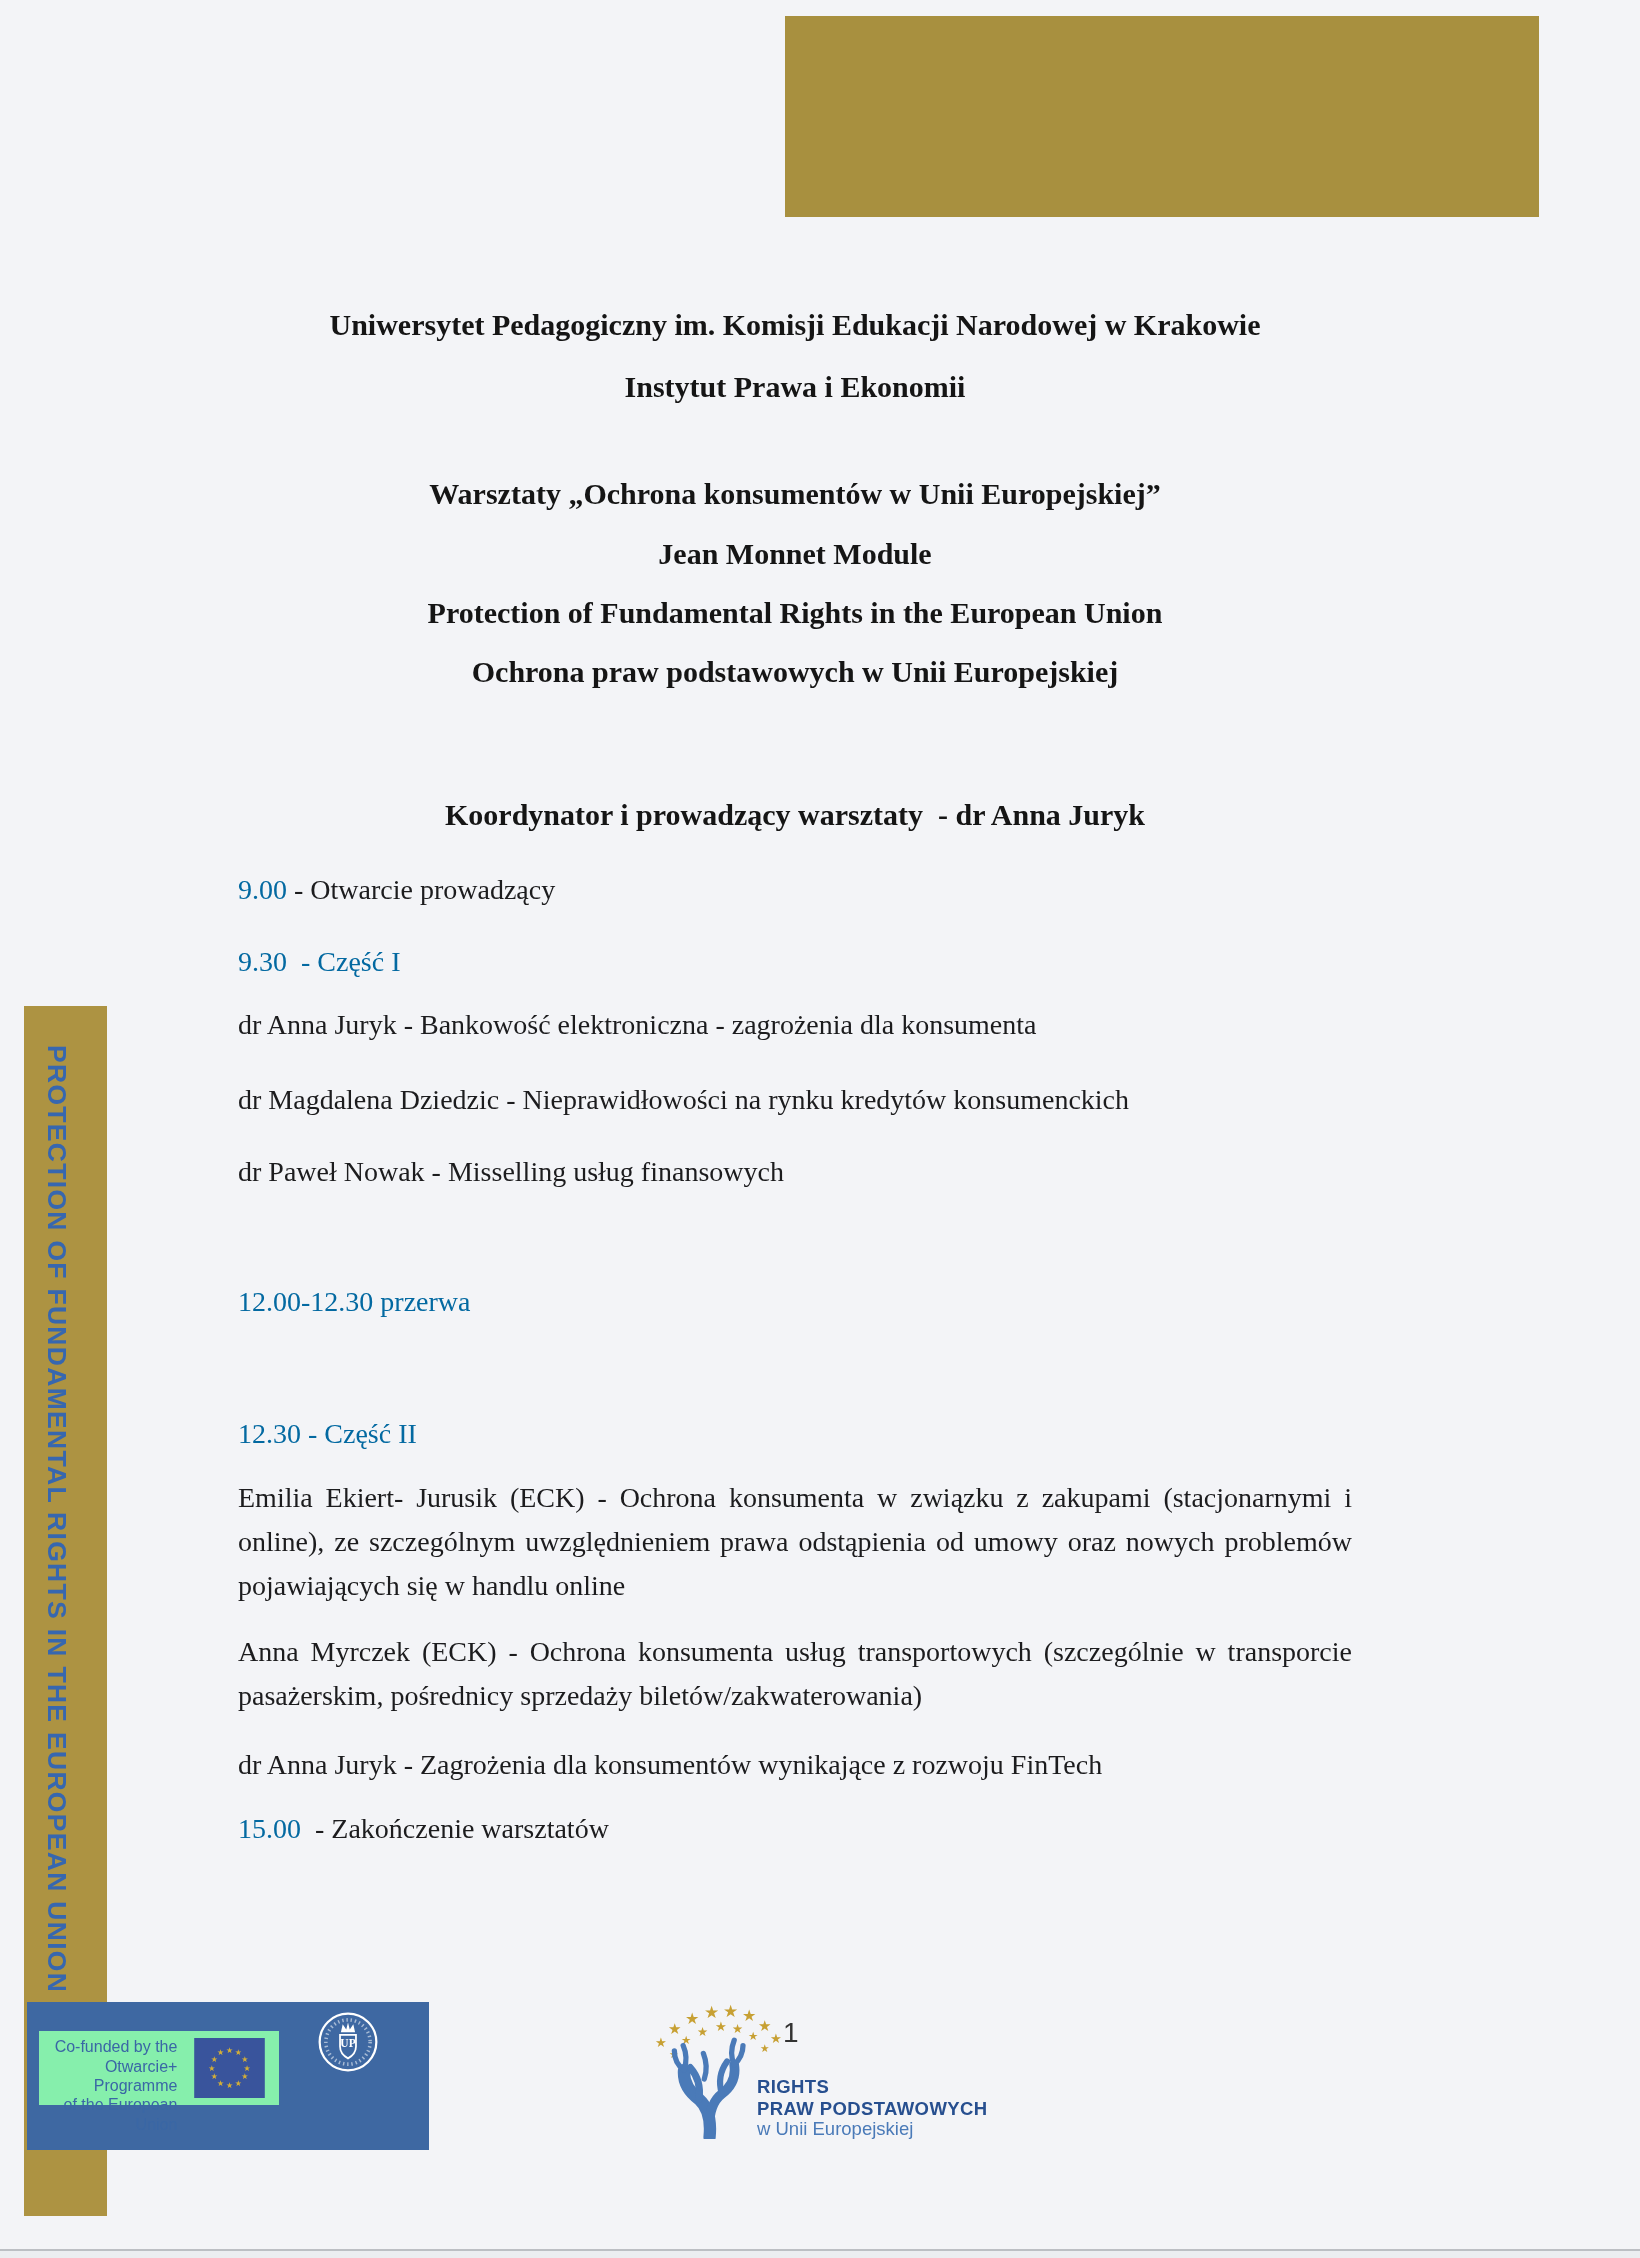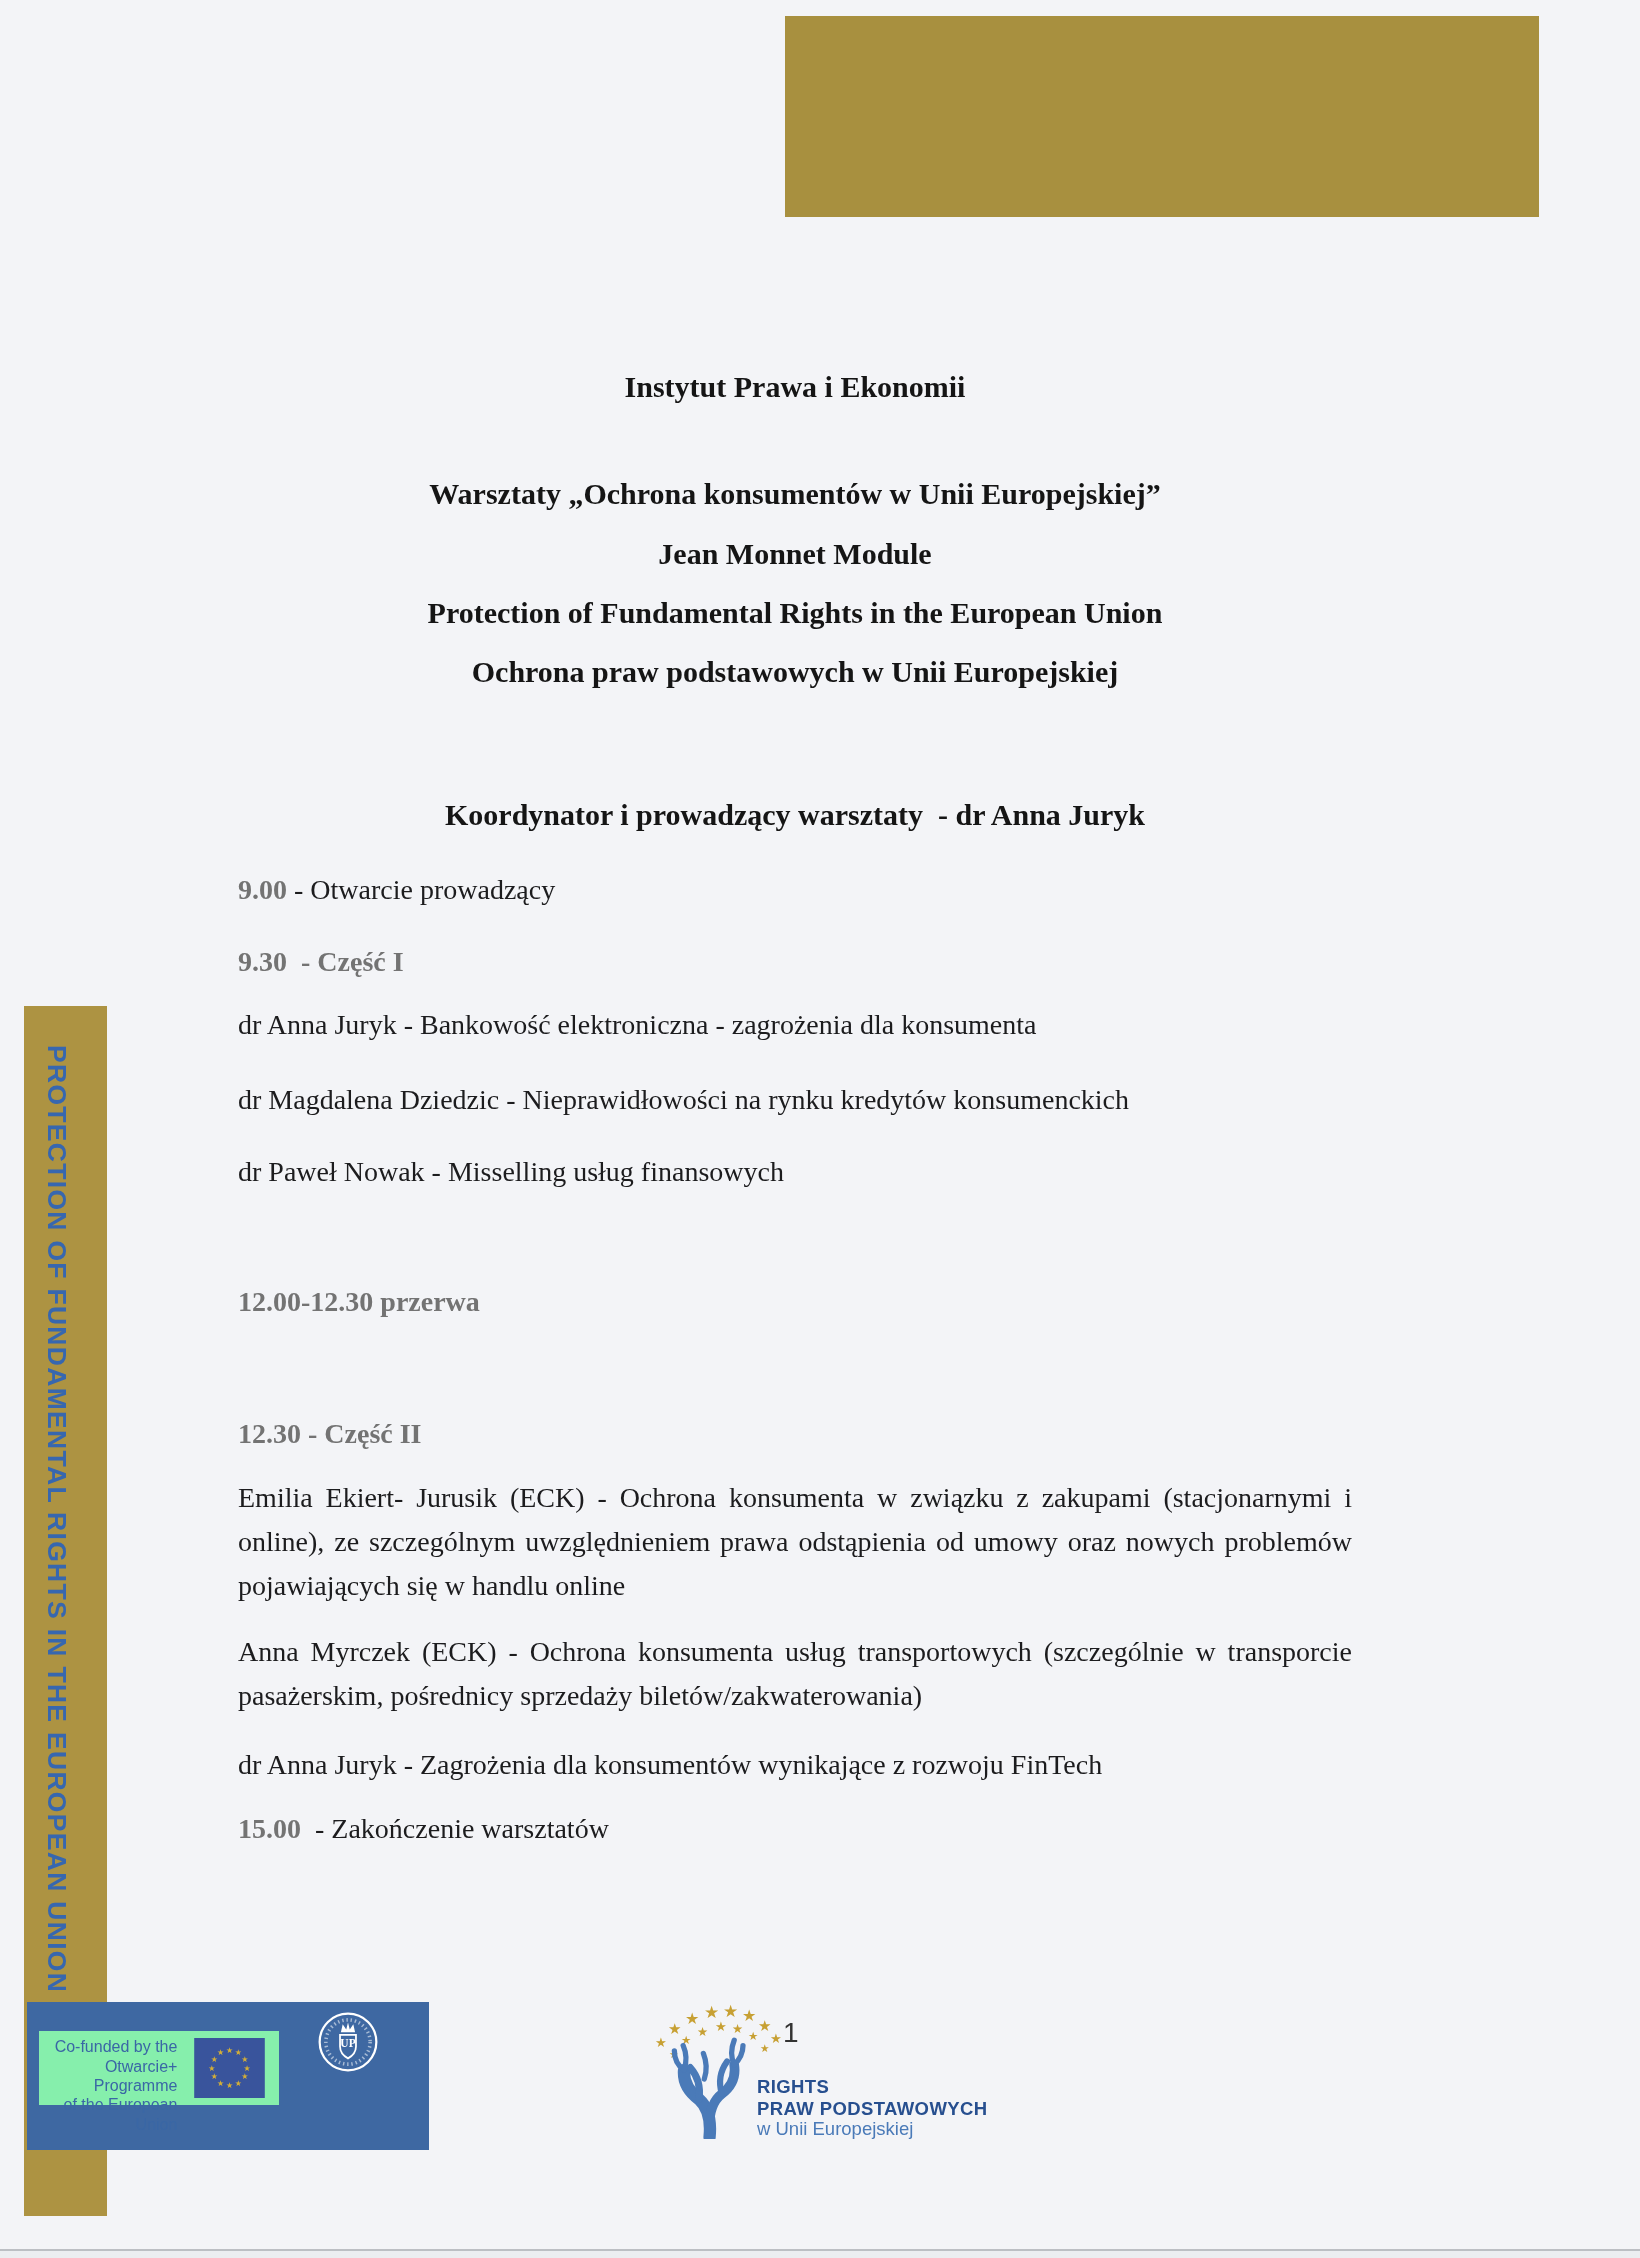--- a/index.html
+++ b/index.html
@@ -20,21 +20,21 @@
   .centerline{
     position:absolute;left:238px;width:1114px;
     text-align:center;font-weight:bold;font-size:30px;line-height:35px;
     white-space:pre-wrap;color:#151515;
   }
   
   .line{
     position:absolute;left:238px;width:1138px;
     font-size:28px;line-height:35px;white-space:pre-wrap;
   }
-  .line .b{font-weight:bold;color:#737373;}
+  .line .b{font-weight:normal;color:#0369a1;}
   .para{
     position:absolute;left:238px;width:1114px;
     font-size:28px;line-height:44px;
     text-align:justify;
   }
   
   .side-bar{
     position:absolute;left:24px;top:1006px;width:83px;height:1210px;
     background:#ad9342;
   }
@@ -89,20 +89,21 @@
   .scan-line{position:absolute;left:0;top:2249px;width:1641px;height:1.8px;background:#a9adb3;opacity:.75;}
   .scan-strip{position:absolute;left:0;top:2251px;width:1641px;height:8px;background:#eceef1;}
 </style>
 </head>
 <body>
 
 <div class="page">
 
   <div class="gold-top"></div>
 
+  <div class="centerline" style="top:307px">Uniwersytet Pedagogiczny im. Komisji Edukacji Narodowej w Krakowie</div>
   <div class="centerline" style="top:369px">Instytut Prawa i Ekonomii</div>
 
   <div class="centerline" style="top:476px">Warsztaty „Ochrona konsumentów w Unii Europejskiej”</div>
   <div class="centerline" style="top:536px">Jean Monnet Module</div>
   <div class="centerline" style="top:595px">Protection of Fundamental Rights in the European Union</div>
   <div class="centerline" style="top:654px">Ochrona praw podstawowych w Unii Europejskiej</div>
 
   <div class="centerline" style="top:797px">Koordynator i prowadzący warsztaty  - dr Anna Juryk</div>
 
   <div class="line" style="top:872px"><span class="b">9.00</span><span> - Otwarcie prowadzący</span></div>

